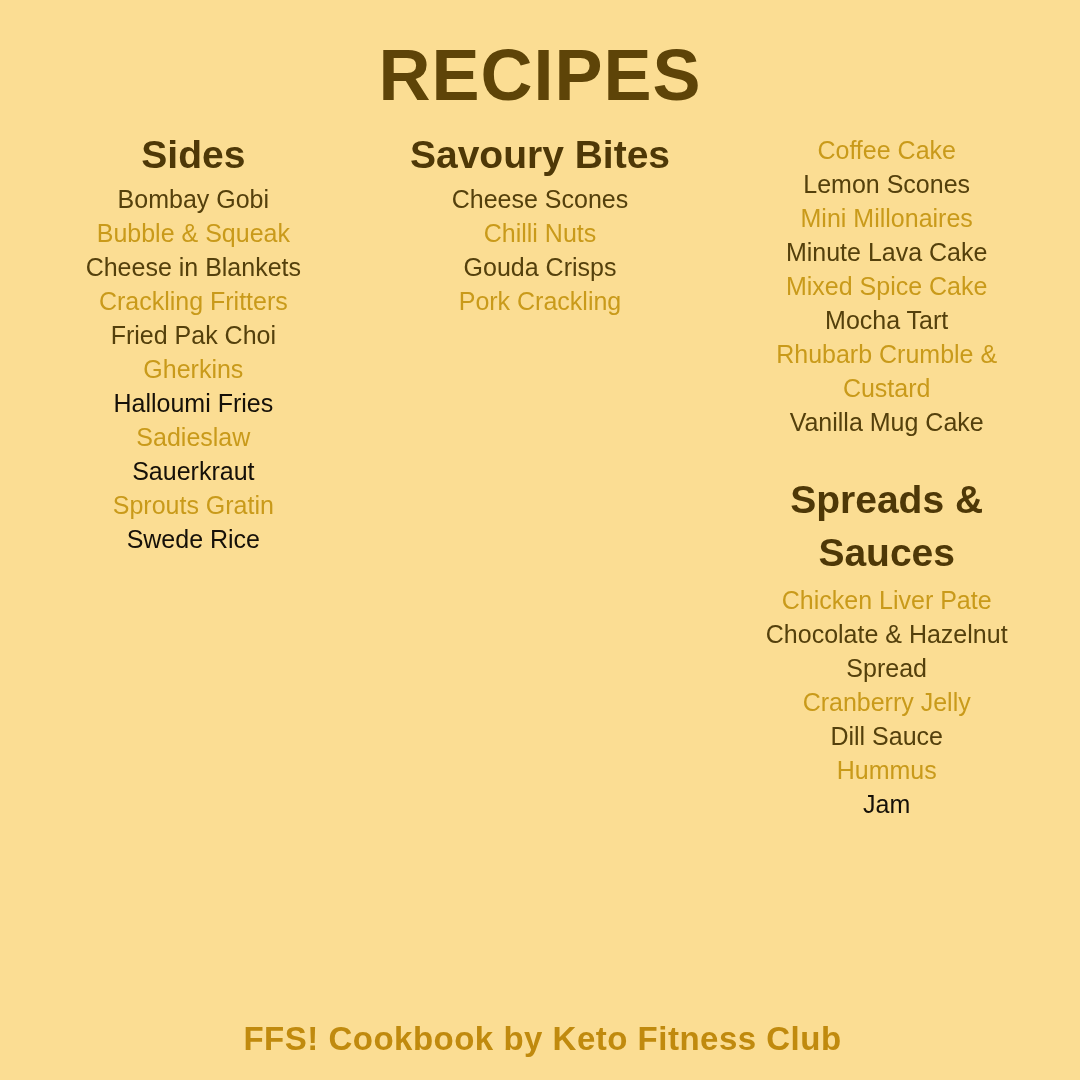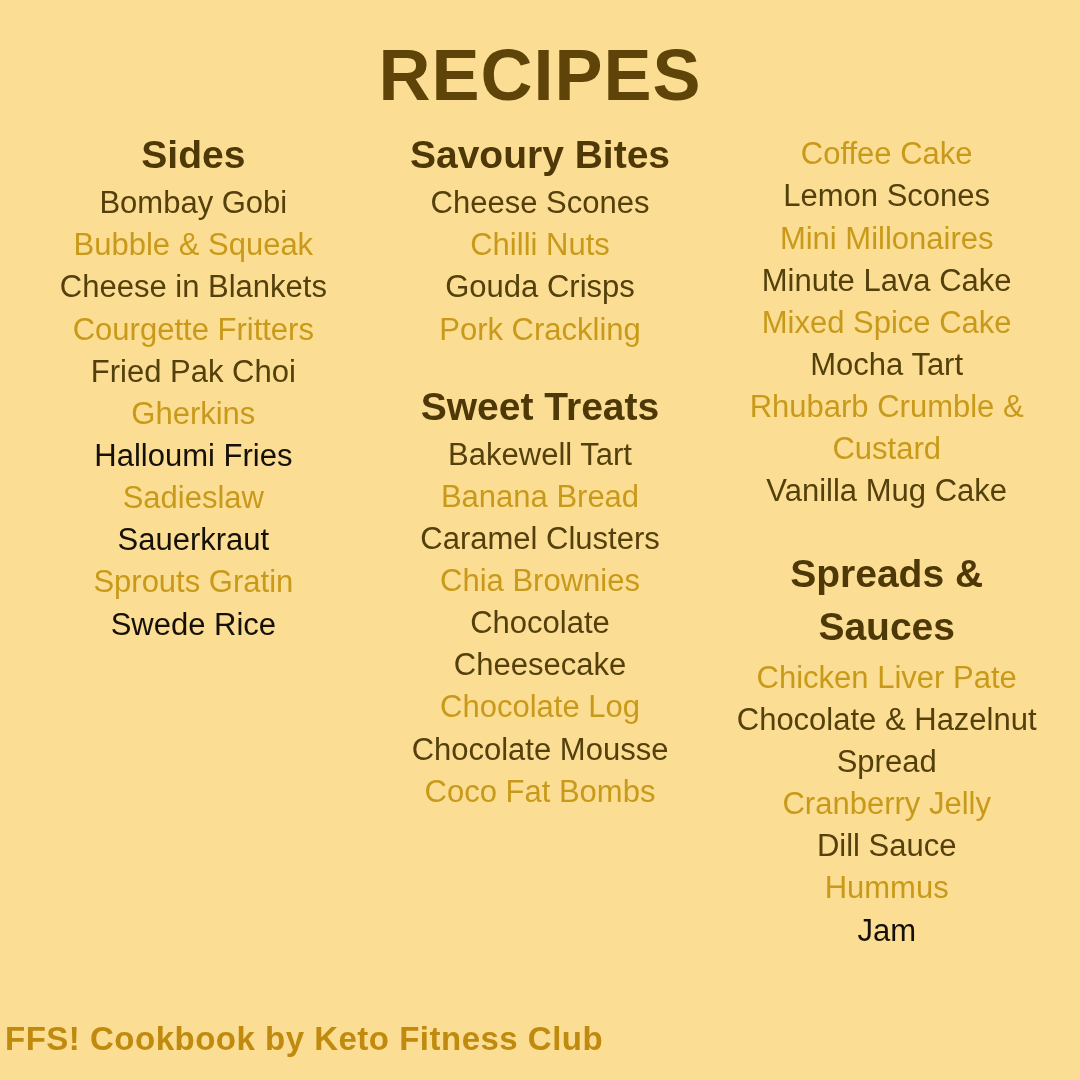--- a/index.html
+++ b/index.html
@@ -50,21 +50,21 @@
     font-weight: bold;
     color: #4E3807;
     line-height: 1.15;
     margin: 0 0 4px 0;
     padding: 0 10px;
   }
   .section-title.spacer-top {
     margin-top: 34px;
   }
   .item {
-    font-size: 31px;
+    font-size: 25px;
     line-height: 1.36;
     padding: 0 6px;
   }
   .item.dark {
     color: #54400C;
   }
   .item.gold {
     color: #C99A1A;
   }
   .item.black {
@@ -72,68 +72,58 @@
   }
   .col-right .item,
   .col-right .section-title {
     line-height: 1.36;
   }
   .footer {
     position: absolute;
     bottom: 22px;
     left: 5px;
     right: 0;
+    text-align: center;
     font-size: 33px;
     font-weight: bold;
     color: #C08A0E;
     letter-spacing: 0.5px;
   }
 </style>
 </head>
 <body>
 
 <div class="page">
 
   <h1 class="title">RECIPES</h1>
 
   <div class="columns">
     <div class="column col-left">
         <div class="section">
           <div class="section-title">Sides</div>
           <div class="item dark">Bombay Gobi</div>
           <div class="item gold">Bubble &amp; Squeak</div>
           <div class="item dark">Cheese in Blankets</div>
-          <div class="item gold">Courgette Fritters</div>
+          <div class="item gold">Crackling Fritters</div>
           <div class="item dark">Fried Pak Choi</div>
           <div class="item gold">Gherkins</div>
           <div class="item black">Halloumi Fries</div>
           <div class="item gold">Sadieslaw</div>
           <div class="item black">Sauerkraut</div>
           <div class="item gold">Sprouts Gratin</div>
           <div class="item black">Swede Rice</div>
         </div>
       </div>
     <div class="column col-middle">
         <div class="section">
           <div class="section-title">Savoury Bites</div>
           <div class="item dark">Cheese Scones</div>
           <div class="item gold">Chilli Nuts</div>
           <div class="item dark">Gouda Crisps</div>
           <div class="item gold">Pork Crackling</div>
-        </div>
-        <div class="section">
-          <div class="section-title spacer-top">Sweet Treats</div>
-          <div class="item dark">Bakewell Tart</div>
-          <div class="item gold">Banana Bread</div>
-          <div class="item dark">Caramel Clusters</div>
-          <div class="item gold">Chia Brownies</div>
-          <div class="item dark">Chocolate Cheesecake</div>
-          <div class="item gold">Chocolate Log</div>
-          <div class="item dark">Chocolate Mousse</div>
-          <div class="item gold">Coco Fat Bombs</div>
         </div>
       </div>
     <div class="column col-right">
         <div class="section">
           <div class="item gold">Coffee Cake</div>
           <div class="item dark">Lemon Scones</div>
           <div class="item gold">Mini Millonaires</div>
           <div class="item dark">Minute Lava Cake</div>
           <div class="item gold">Mixed Spice Cake</div>
           <div class="item dark">Mocha Tart</div>

